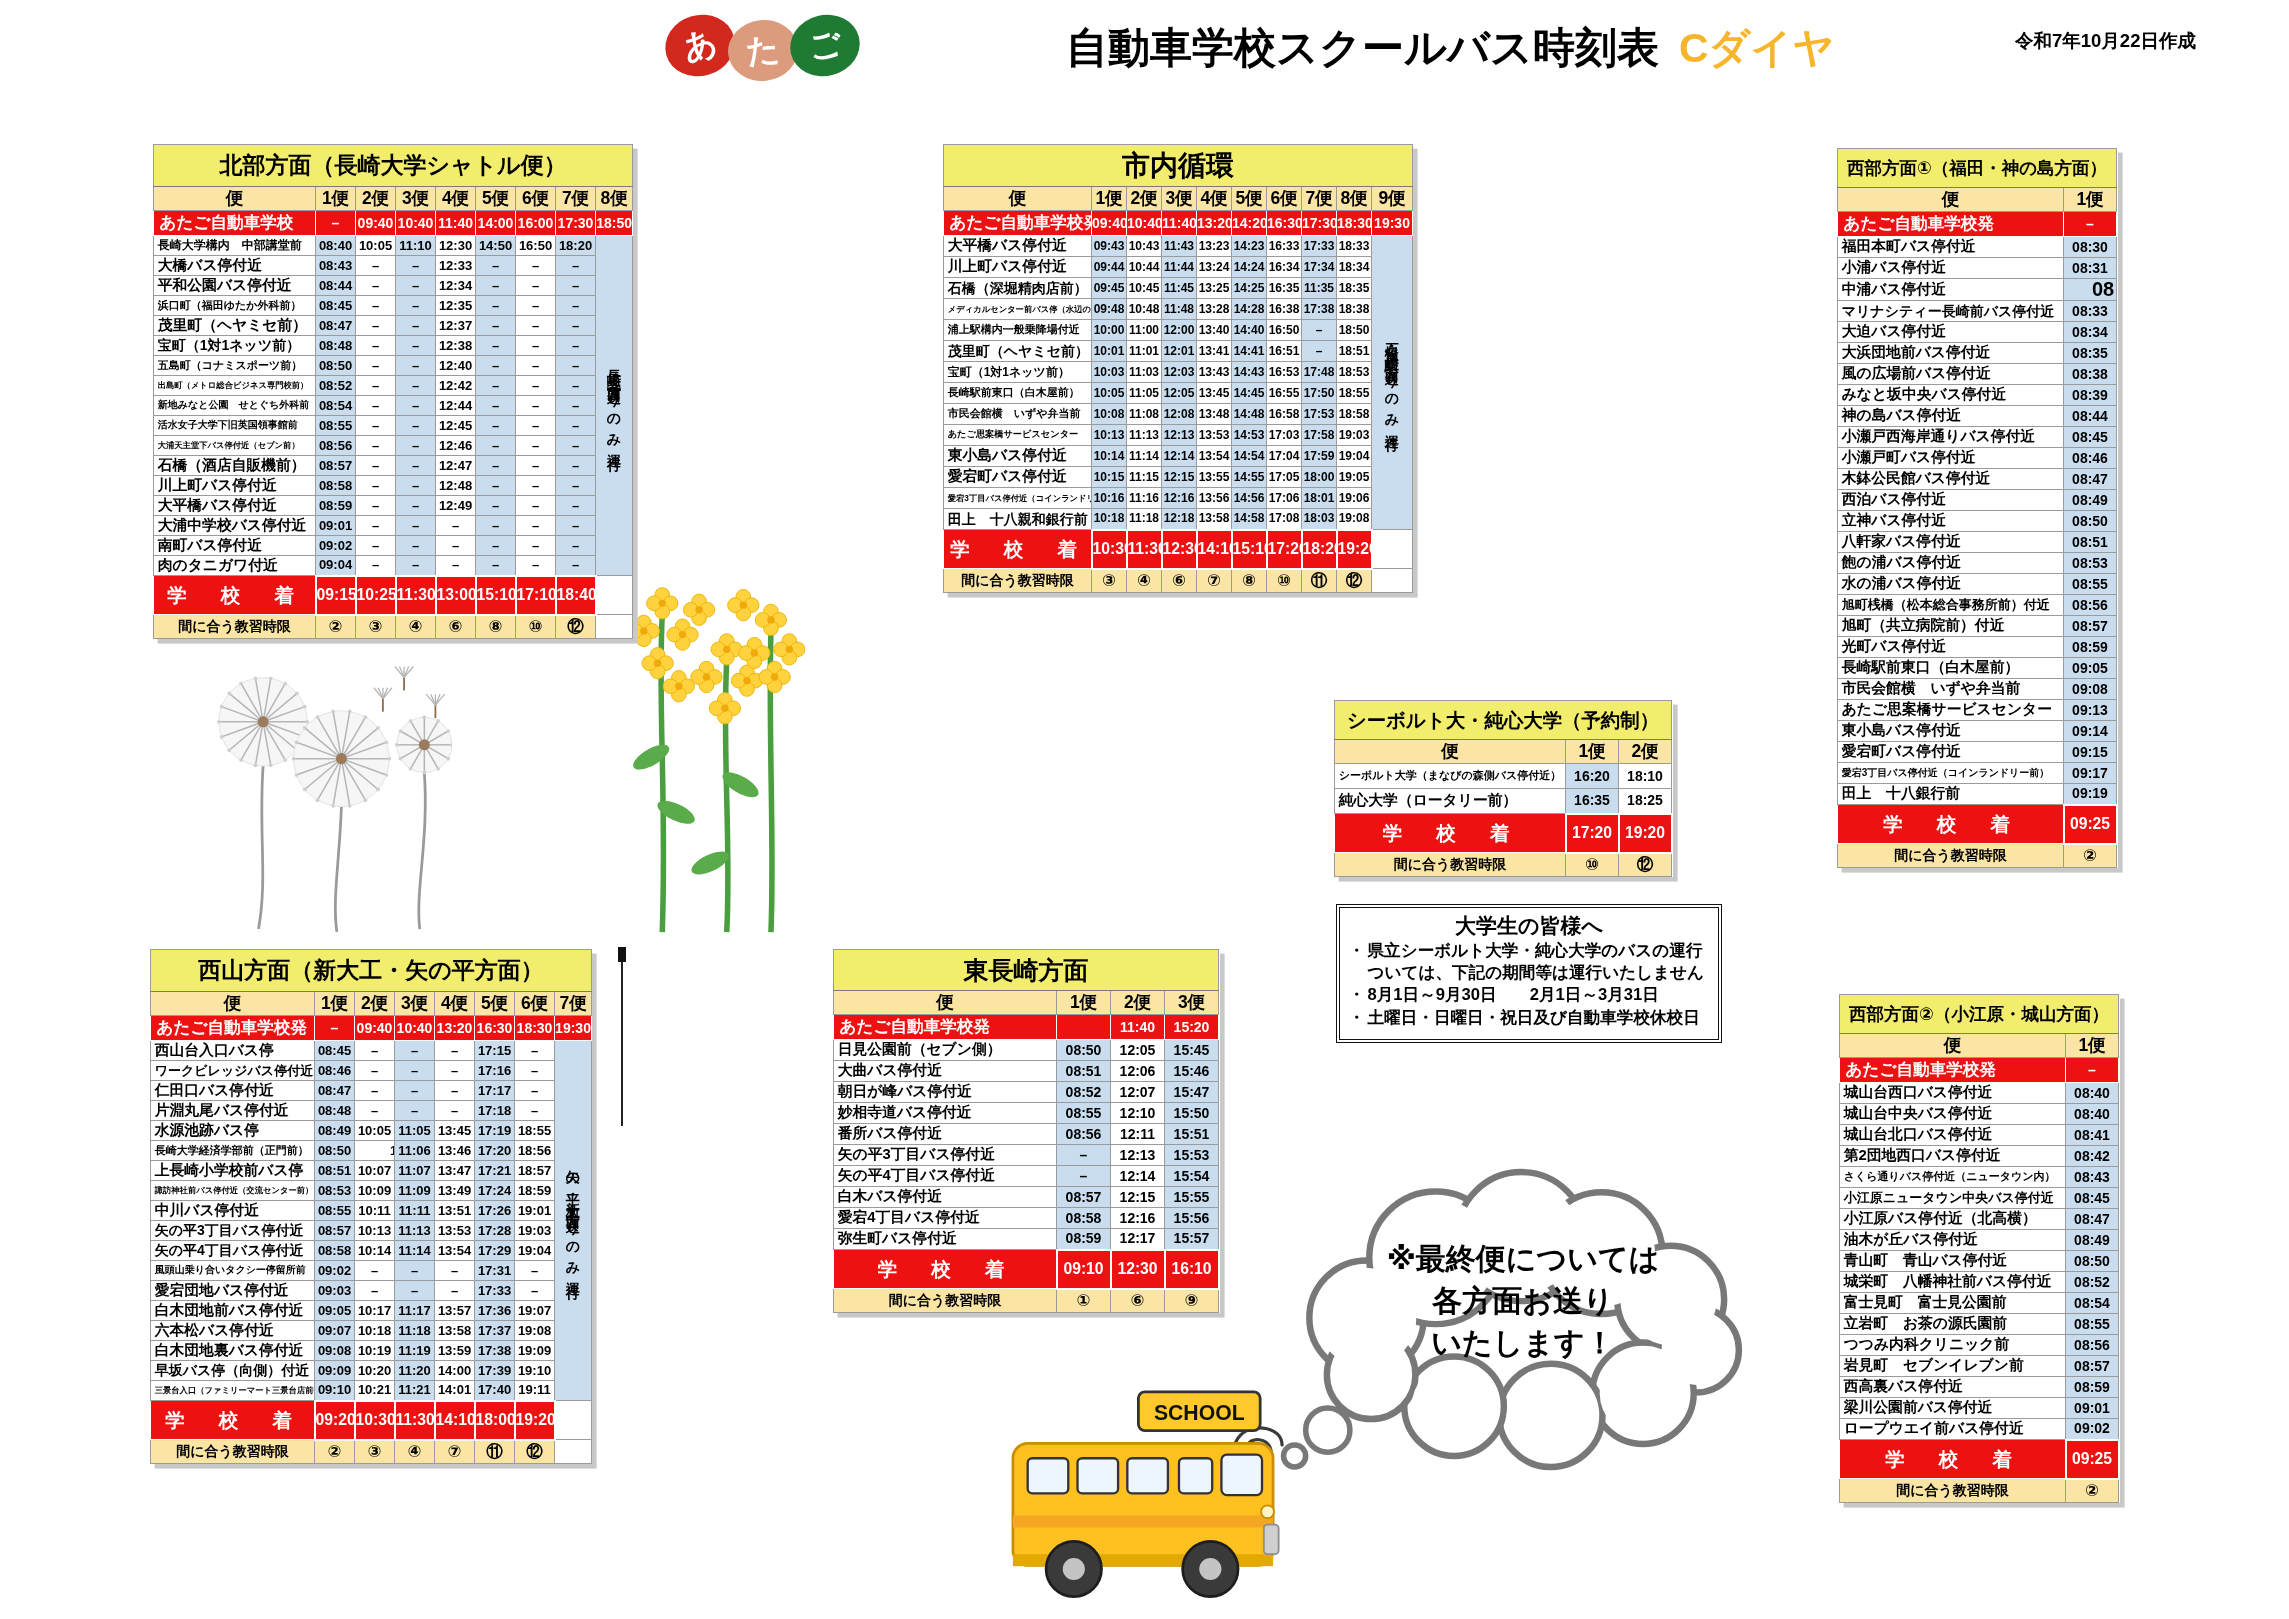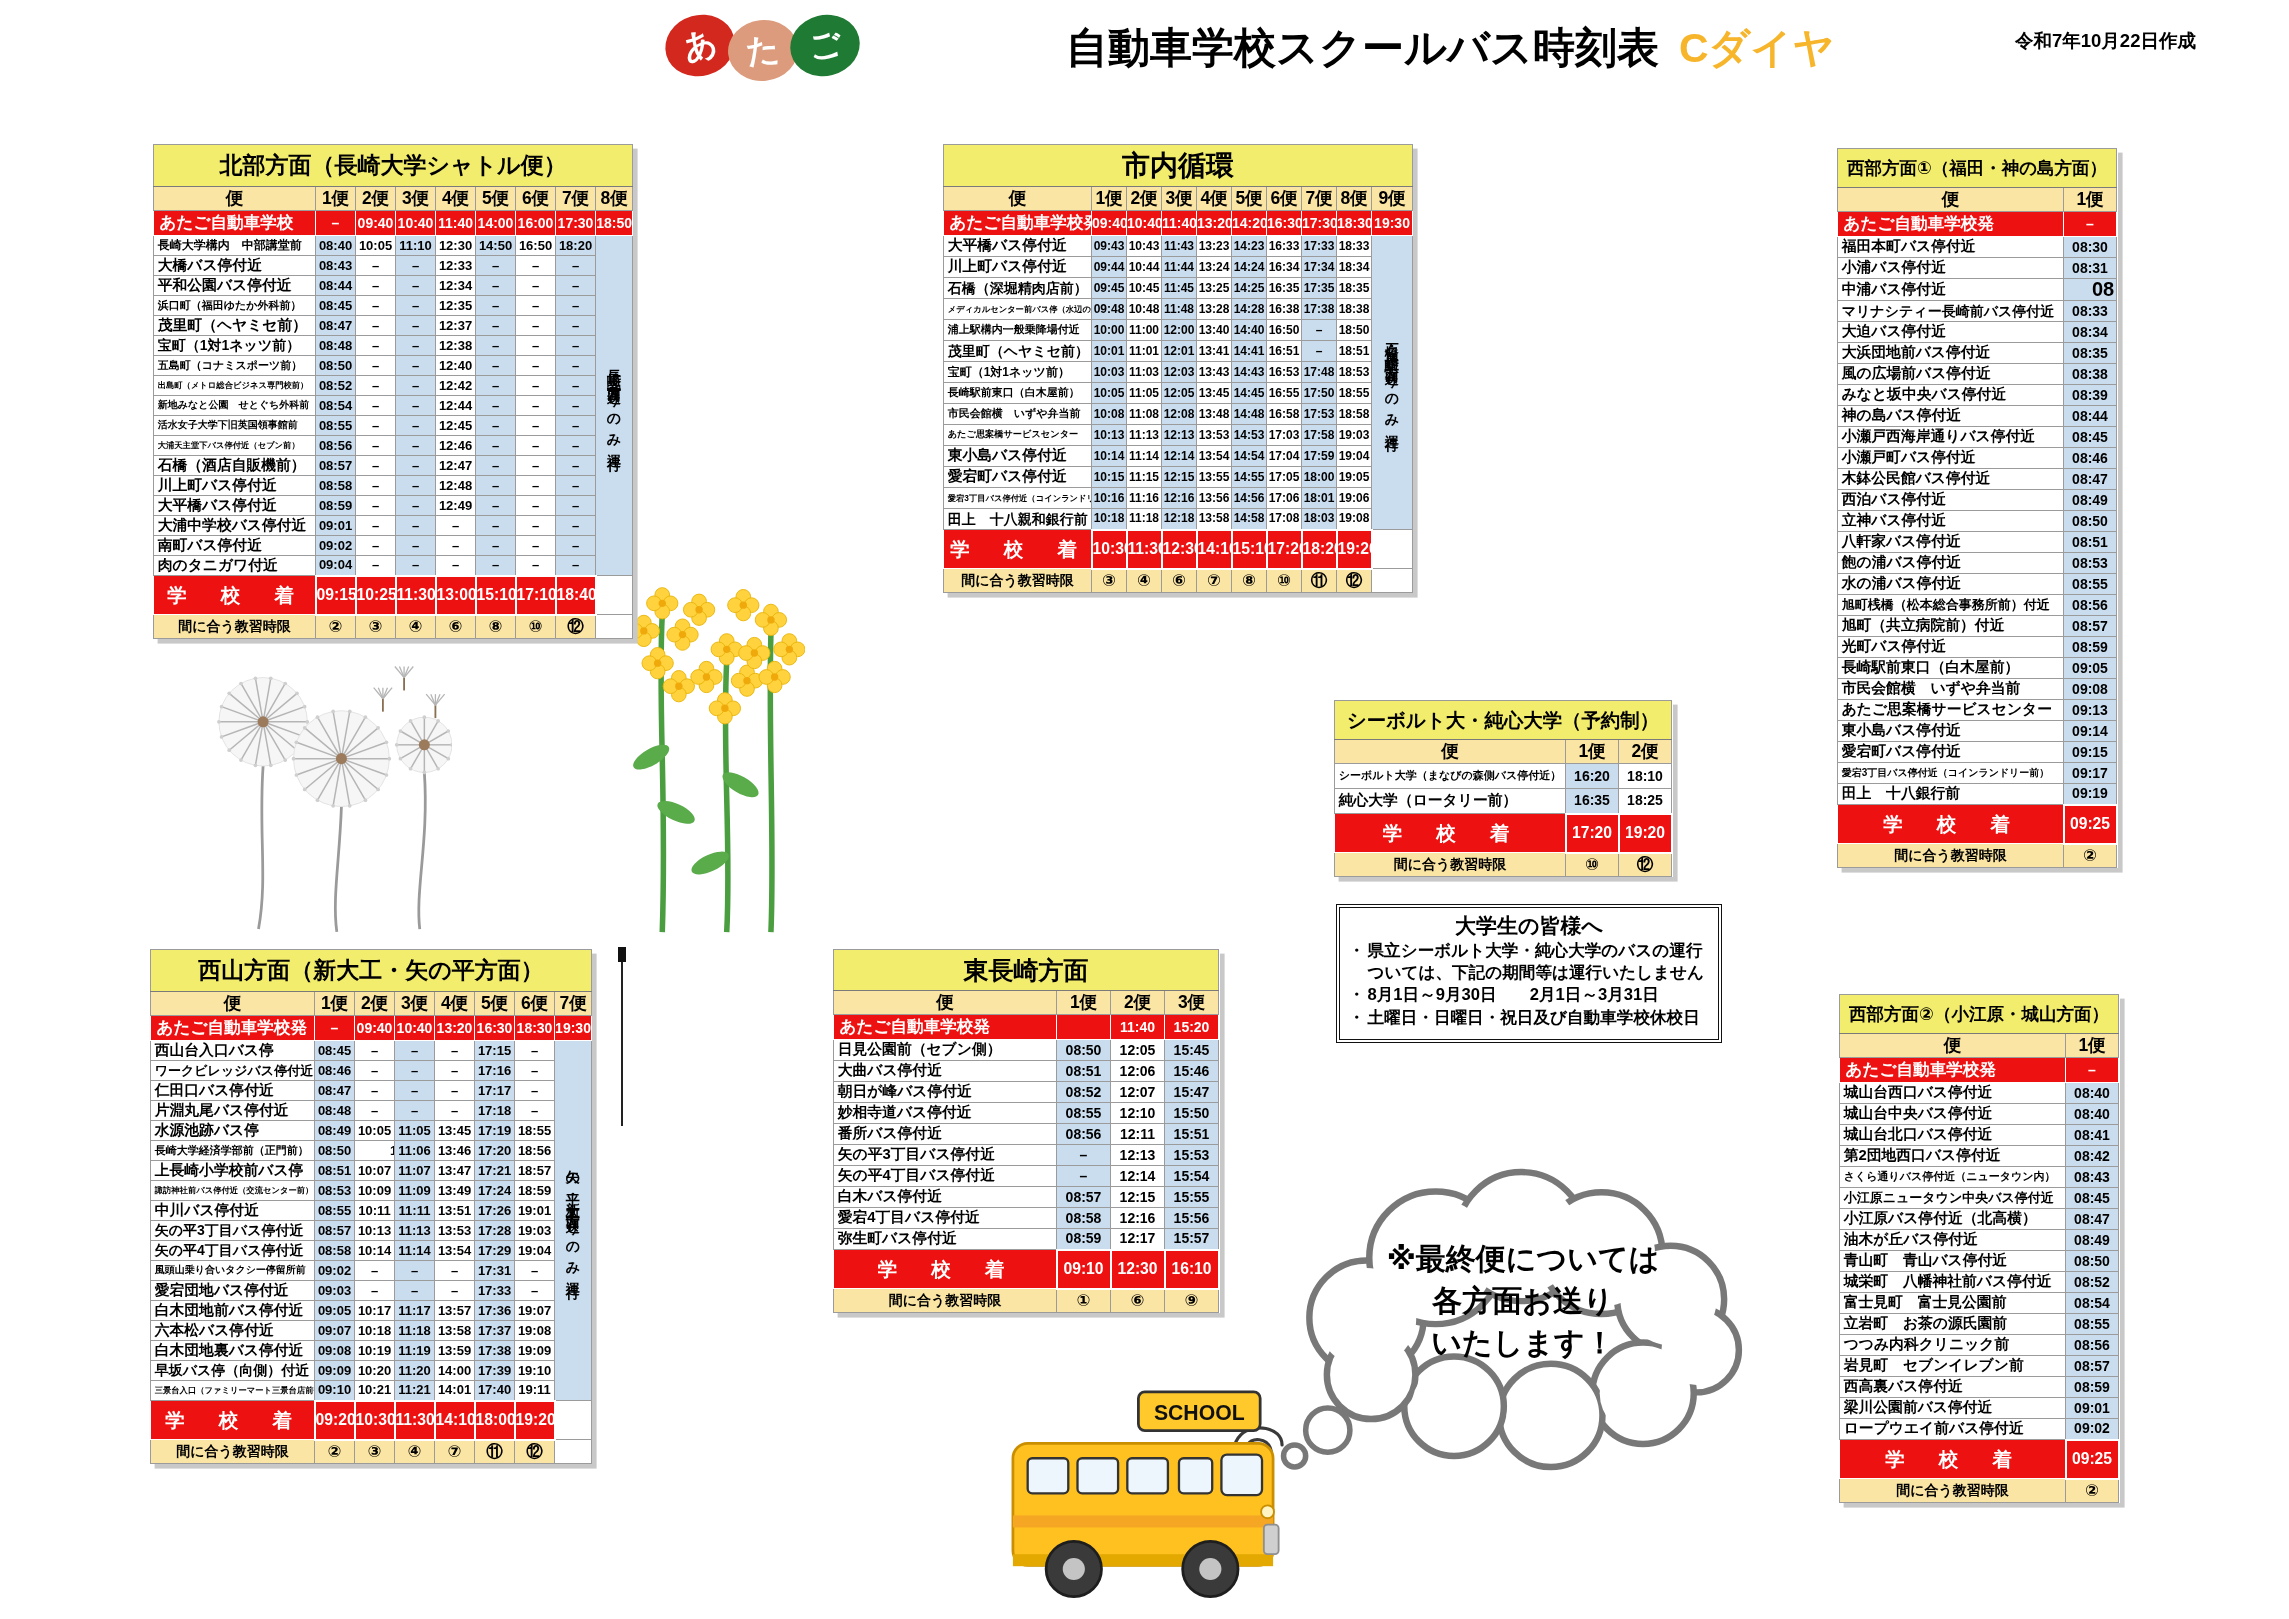--- a/index.html
+++ b/index.html
@@ -676,21 +676,21 @@
         <td class="tc dsh" style="font-size: 12px;">18:34</td>
       </tr>
       <tr style="height: 21px;">
         <td class="sn" style="font-size: 14px;">石橋（深堀精肉店前）</td>
         <td class="tc sh dsh" style="font-size: 12px;">09:45</td>
         <td class="tc dsh" style="font-size: 12px;">10:45</td>
         <td class="tc sh dsh" style="font-size: 12px;">11:45</td>
         <td class="tc dsh" style="font-size: 12px;">13:25</td>
         <td class="tc sh dsh" style="font-size: 12px;">14:25</td>
         <td class="tc dsh" style="font-size: 12px;">16:35</td>
-        <td class="tc sh dsh" style="font-size: 12px;">17:35</td>
+        <td class="tc sh dsh" style="font-size: 12px;">11:35</td>
         <td class="tc dsh" style="font-size: 12px;">18:35</td>
       </tr>
       <tr style="height: 21px;">
         <td class="sn" style="font-size: 8.3px;">メディカルセンター前バス停（水辺の森劇）付近</td>
         <td class="tc sh dsh" style="font-size: 12px;">09:48</td>
         <td class="tc dsh" style="font-size: 12px;">10:48</td>
         <td class="tc sh dsh" style="font-size: 12px;">11:48</td>
         <td class="tc dsh" style="font-size: 12px;">13:28</td>
         <td class="tc sh dsh" style="font-size: 12px;">14:28</td>
         <td class="tc dsh" style="font-size: 12px;">16:38</td>

